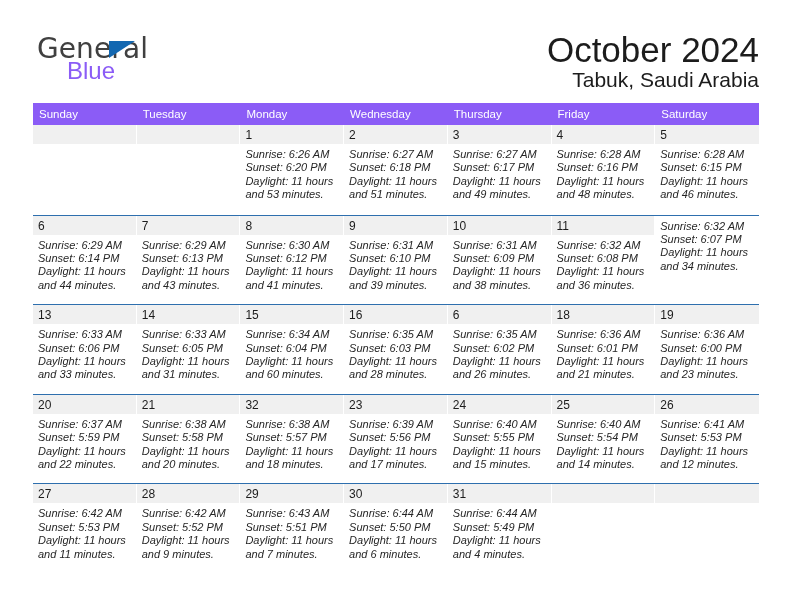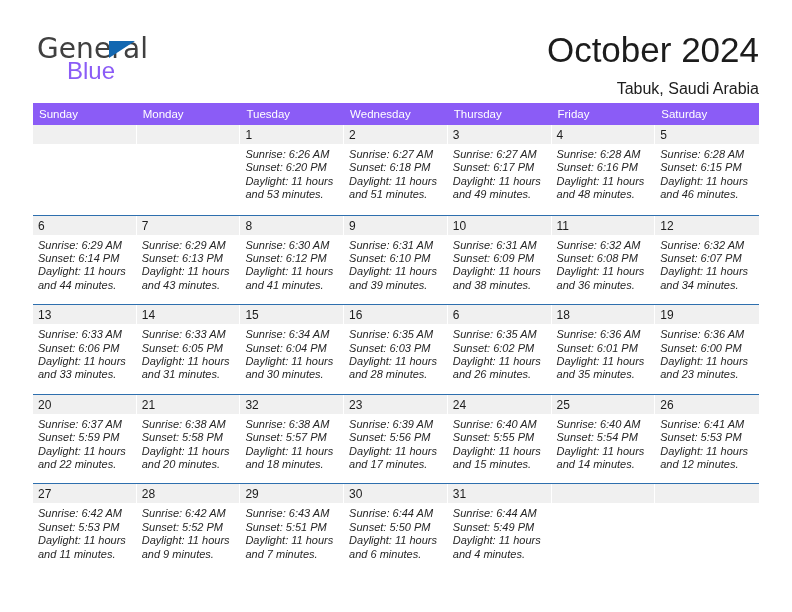--- a/index.html
+++ b/index.html
@@ -70,24 +70,24 @@
     top: 33px;
     text-align: right;
   }
   .cal-title {
     font-size: 35px;
     color: #1c1c1c;
     line-height: 33px;
     white-space: nowrap;
   }
   .cal-subtitle {
-    font-size: 16px;
+    font-size: 21px;
     color: #1c1c1c;
     line-height: 22px;
-    margin-top: 12px;
+    margin-top: 3px;
     white-space: nowrap;
   }
 
   
   .calendar {
     position: absolute;
     left: 33px;
     top: 103px;
     width: 726px;
   }
@@ -170,22 +170,22 @@
       <div class="cal-title">October 2024</div>
       <div class="cal-subtitle">Tabuk, Saudi Arabia</div>
     </div>
 
   </div>
 
   <div class="calendar">
 
     <div class="dow-row">
       <div class="dow-cell">Sunday</div>
+      <div class="dow-cell">Tuesday</div>
       <div class="dow-cell">Monday</div>
-      <div class="dow-cell">Tuesday</div>
       <div class="dow-cell">Wednesday</div>
       <div class="dow-cell">Thursday</div>
       <div class="dow-cell">Friday</div>
       <div class="dow-cell">Saturday</div>
     </div>
 
     <div id="weeks-container">
         <div class="week-row">
           <div class="day-cell empty">
             <div class="day-number-band"><span class="day-number"></span></div>
@@ -288,21 +288,20 @@
           <div class="day-cell">
             <div class="day-number-band"><span class="day-number">11</span></div>
             <div class="day-info">
               <div>Sunrise: 6:32 AM</div>
               <div>Sunset: 6:08 PM</div>
               <div>Daylight: 11 hours</div>
               <div>and 36 minutes.</div>
             </div>
           </div>
           <div class="day-cell">
-            <div class="day-number-band"><span class="day-number">12</span></div>
             <div class="day-info">
               <div>Sunrise: 6:32 AM</div>
               <div>Sunset: 6:07 PM</div>
               <div>Daylight: 11 hours</div>
               <div>and 34 minutes.</div>
             </div>
           </div>
         </div>
         <div class="week-row">
           <div class="day-cell">
@@ -322,21 +321,21 @@
               <div>Daylight: 11 hours</div>
               <div>and 31 minutes.</div>
             </div>
           </div>
           <div class="day-cell">
             <div class="day-number-band"><span class="day-number">15</span></div>
             <div class="day-info">
               <div>Sunrise: 6:34 AM</div>
               <div>Sunset: 6:04 PM</div>
               <div>Daylight: 11 hours</div>
-              <div>and 30 minutes.</div>
+              <div>and 60 minutes.</div>
             </div>
           </div>
           <div class="day-cell">
             <div class="day-number-band"><span class="day-number">16</span></div>
             <div class="day-info">
               <div>Sunrise: 6:35 AM</div>
               <div>Sunset: 6:03 PM</div>
               <div>Daylight: 11 hours</div>
               <div>and 28 minutes.</div>
             </div>
@@ -349,21 +348,21 @@
               <div>Daylight: 11 hours</div>
               <div>and 26 minutes.</div>
             </div>
           </div>
           <div class="day-cell">
             <div class="day-number-band"><span class="day-number">18</span></div>
             <div class="day-info">
               <div>Sunrise: 6:36 AM</div>
               <div>Sunset: 6:01 PM</div>
               <div>Daylight: 11 hours</div>
-              <div>and 35 minutes.</div>
+              <div>and 21 minutes.</div>
             </div>
           </div>
           <div class="day-cell">
             <div class="day-number-band"><span class="day-number">19</span></div>
             <div class="day-info">
               <div>Sunrise: 6:36 AM</div>
               <div>Sunset: 6:00 PM</div>
               <div>Daylight: 11 hours</div>
               <div>and 23 minutes.</div>
             </div>

